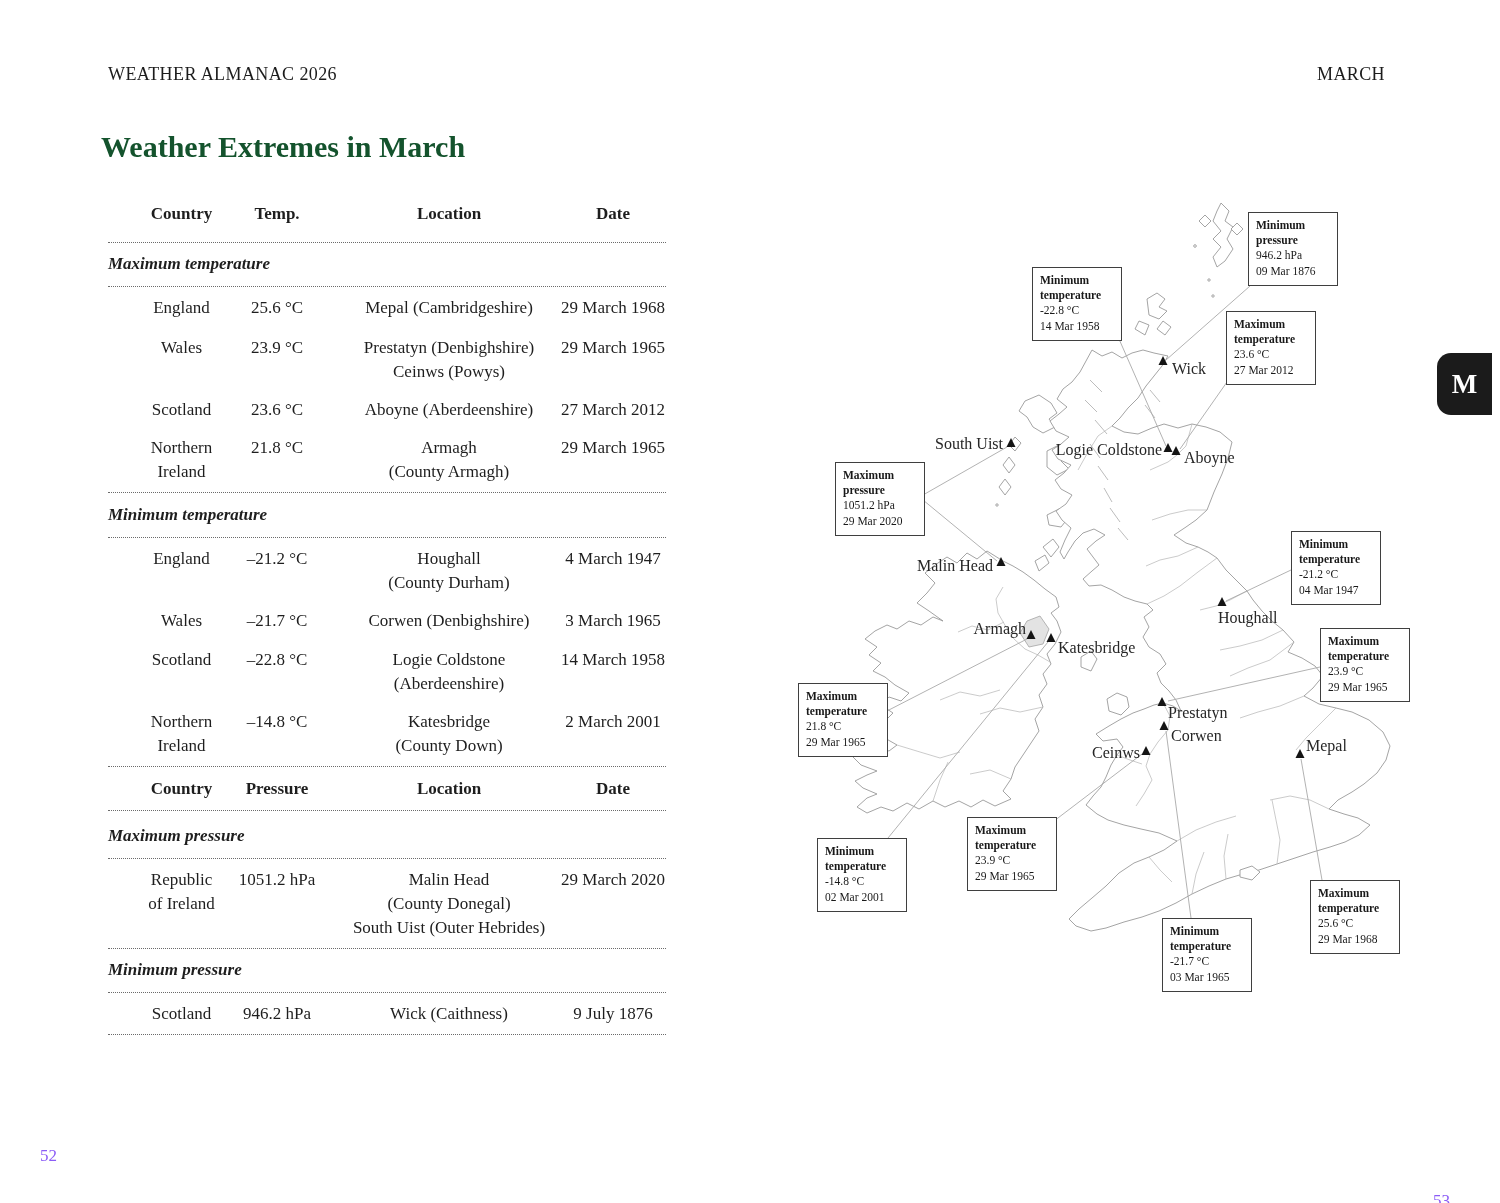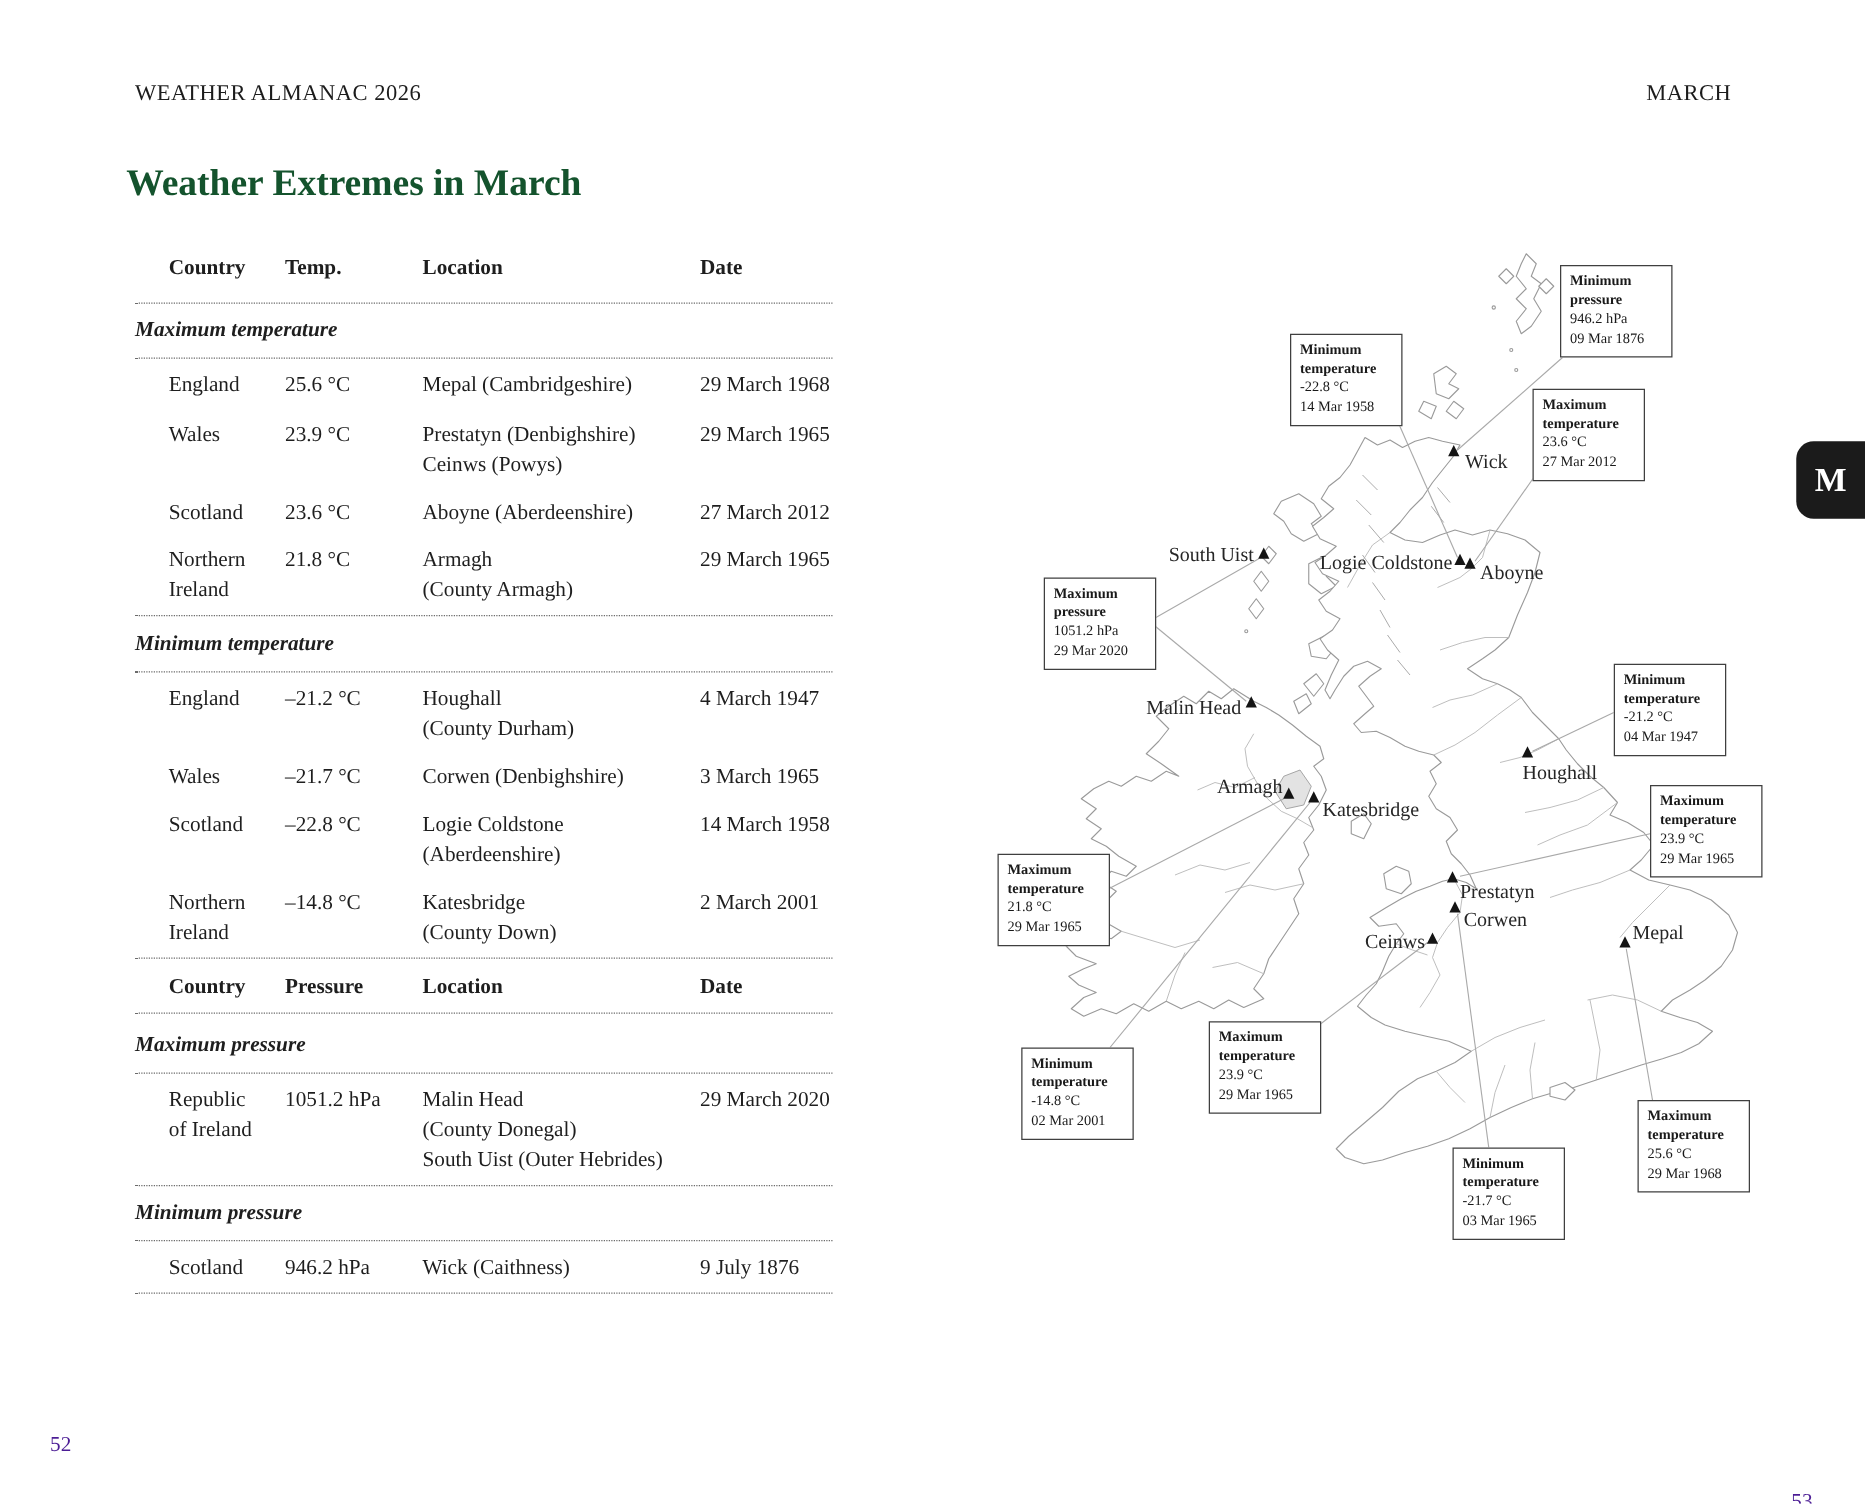--- a/index.html
+++ b/index.html
@@ -2,28 +2,28 @@
 <html><head>
 <meta charset="utf-8">
 <style>
   html,body{margin:0;padding:0;background:#fff;}
   .page{position:relative;width:1492px;height:1203px;background:#fff;overflow:hidden;
         font-family:"Liberation Serif","DejaVu Serif",serif;color:#1e1e1e;}
   .runhead{position:absolute;top:64px;font-size:18px;letter-spacing:.4px;color:#1c1c1c;}
   .runhead.left{left:108px;}
   .runhead.right{right:107px;}
   .booktitle{position:absolute;left:101px;top:130px;font-size:30px;font-weight:bold;color:#14532d;}
-  .pagenum{position:absolute;top:1146px;font-size:17px;color:#4c1d95;}
+  .pagenum{position:absolute;top:1146px;font-size:17px;color:#8b5cf6;}
   .pagenum.left{left:40px;}
   .pagenum.right{right:42px;margin-top:45px;}
 
   
   .tbl{position:absolute;left:108px;top:202px;width:558px;font-size:17px;line-height:24px;}
   .rule{border-top:1px dotted #6b6b6b;height:0;}
-  .trow{display:flex;align-items:flex-start;}
+  .trow{display:flex;align-items:flex-start;text-align:center;}
   .trow .c1{width:93px;padding-left:27px;box-sizing:content-box;white-space:pre-line;}
   .trow .c2{width:98px;white-space:pre-line;}
   .trow .c3{width:222px;white-space:pre-line;margin-left:12px;}
   .trow .c4{flex:1;white-space:pre-line;}
   .thead{font-weight:bold;}
   .tsection{font-weight:bold;font-style:italic;font-size:17px;}
 
   
   svg.map{position:absolute;left:0;top:0;z-index:1;}
   .coast{fill:#ffffff;stroke:#9a9a9a;stroke-width:.9;stroke-linejoin:round;}

